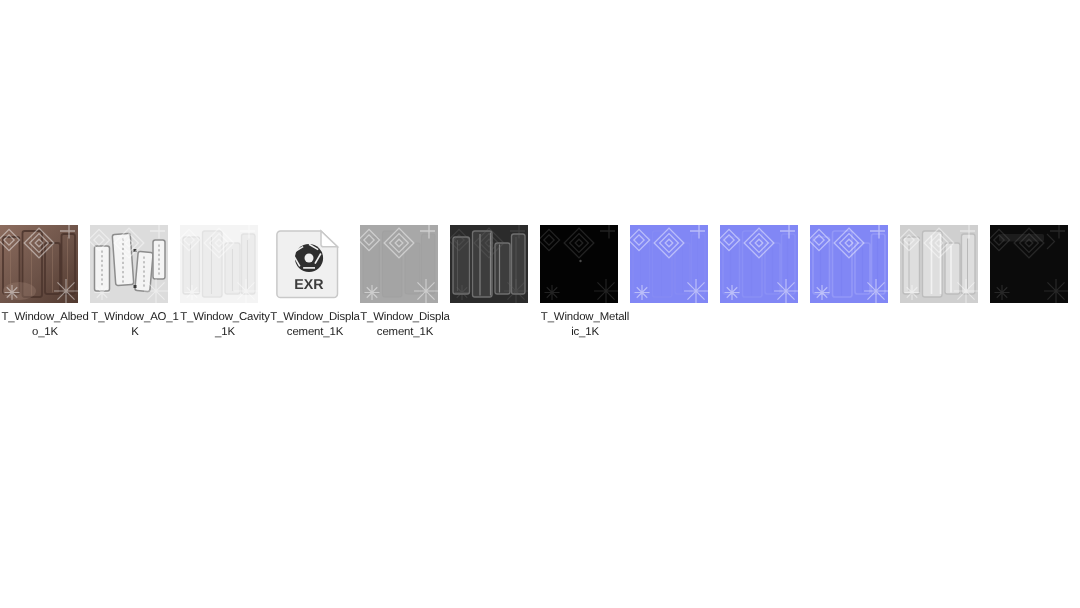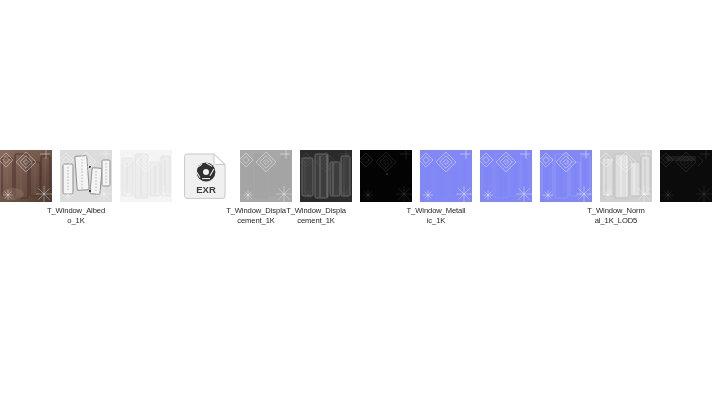--- a/index.html
+++ b/index.html
@@ -74,21 +74,20 @@
 
   .asset-label {
     margin-top: 4px;
     width: 60px;
     text-align: center;
     font-size: 7.6px;
     line-height: 10px;
     color: #1d1d1d;
     word-break: break-all;
     letter-spacing: -0.1px;
-    margin-left: 46px;
   }
 </style>
 </head>
 <body>
 
 <div class="asset-grid">
     <div class="asset-item">
       <div class="thumb-wrap">
         <div class="thumb" style="background: rgb(124, 96, 84);">
           <div class="planks">
@@ -177,20 +176,21 @@
                 </g>
                 <g transform="translate(8,45)" stroke-width="0.8">
                   <path d="M-5 0 H5 M0 -5 V5 M-3.5 -3.5 L3.5 3.5 M-3.5 3.5 L3.5 -3.5"></path>
                 </g>
                 <path d="M40 4 L50 4 M46 0 L46 9"></path>
               </g>
             </svg>
           </div>
         </div>
       </div>
+      <div class="asset-label">T_Window_AO_1K</div>
     </div>
     <div class="asset-item">
       <div class="thumb-wrap">
         <div class="thumb" style="background: rgb(242, 242, 242);">
           <div class="planks">
             <svg viewBox="0 0 52 52" preserveAspectRatio="none">
               <rect width="52" height="52" fill="#f4f4f4"></rect>
               <g fill="#ececec" stroke="#e2e2e2" stroke-width="0.9">
                 <rect x="2" y="8" width="11" height="38" rx="1.5"></rect>
                 <rect x="15" y="4" width="13" height="44" rx="1.5"></rect>
@@ -219,20 +219,21 @@
                 </g>
                 <g transform="translate(8,45)" stroke-width="0.8">
                   <path d="M-5 0 H5 M0 -5 V5 M-3.5 -3.5 L3.5 3.5 M-3.5 3.5 L3.5 -3.5"></path>
                 </g>
                 <path d="M40 4 L50 4 M46 0 L46 9"></path>
               </g>
             </svg>
           </div>
         </div>
       </div>
+      <div class="asset-label">T_Window_Cavity_1K</div>
     </div>
     <div class="asset-item">
       <div class="thumb-wrap">
         <div class="file-icon">
           <svg viewBox="0 0 52 52">
             <path d="M7 4 H34 L45 14.5 V46 A2.4 2.4 0 0 1 42.6 48.4 H7 A2.4 2.4 0 0 1 4.6 46 V6.4 A2.4 2.4 0 0 1 7 4 Z" fill="#f0f0f0" stroke="#c9c9c9" stroke-width="1"></path>
             <path d="M34 4 L45 14.5 H35.4 A1.4 1.4 0 0 1 34 13.1 Z" fill="#ffffff" stroke="#c9c9c9" stroke-width="1"></path>
             <g fill="#2f2f2f">
               <circle cx="26" cy="22" r="9.4" fill="#2f2f2f"></circle>
               <circle cx="26" cy="22" r="3.0" fill="#f0f0f0"></circle>
@@ -488,21 +489,20 @@
                 </g>
                 <g transform="translate(8,45)" stroke-width="0.8">
                   <path d="M-5 0 H5 M0 -5 V5 M-3.5 -3.5 L3.5 3.5 M-3.5 3.5 L3.5 -3.5"></path>
                 </g>
                 <path d="M40 4 L50 4 M46 0 L46 9"></path>
               </g>
             </svg>
           </div>
         </div>
       </div>
-      <div class="asset-label">T_Window_Normal_1K_LOD5</div>
     </div>
     <div class="asset-item">
       <div class="thumb-wrap">
         <div class="thumb" style="background: rgb(207, 207, 207);">
           <div class="planks">
             <svg viewBox="0 0 52 52" preserveAspectRatio="none">
               <rect width="52" height="52" fill="#cfcfcf"></rect>
               <g fill="#dedede" stroke="#bdbdbd" stroke-width="0.9">
                 <rect x="2" y="8" width="11" height="38" rx="1.5"></rect>
                 <rect x="15" y="4" width="13" height="44" rx="1.5"></rect>

